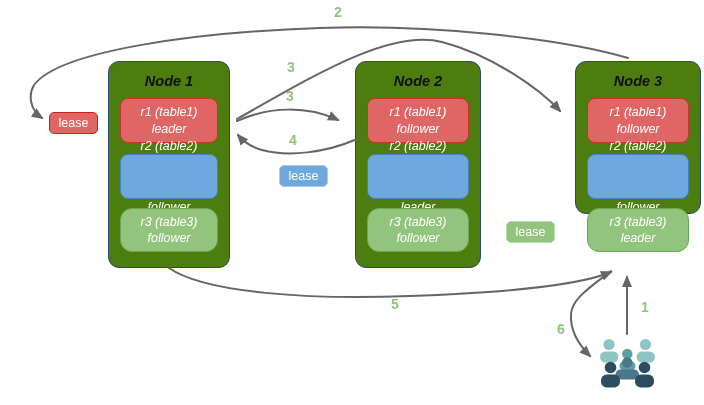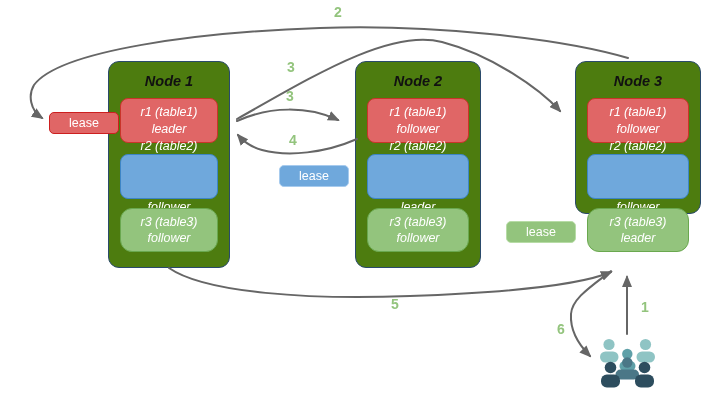--- a/index.html
+++ b/index.html
@@ -24,21 +24,21 @@
   .replica.red{background:#e06666; border:1.6px solid #c9342a;}
   .replica.blue{background:#6fa8dc; border:1.6px solid #3d85c6;}
   .replica.green{background:#93c47d; border:1.6px solid #6aa84f;}
   .r1{top:36px; height:45px;}
   .r2{top:92px; height:45px;gap:44px;}
   .r3{top:146px; height:44px;border-radius:12px;}
   .node1{left:108px; top:61px; width:122px; height:207px;}
   .node2{left:336px; top:61px; width:126px; height:207px;margin-left:19px;}
   .node3{left:567px; top:61px; width:126px; height:153px;margin-left:8px;}
   .lease{
-    position:absolute; width:70px; height:22px; border-radius:5px; color:#fff;
+    position:absolute; width:49px; height:22px; border-radius:5px; color:#fff;
     font-size:12.5px; display:flex; align-items:center; justify-content:center;
     box-sizing:border-box;
   }
   .lease.red{left:49px; top:112px; background:#e06666; border:1.6px solid #cc1f1f;}
   .lease.blue{left:279px; top:165px; background:#6fa8dc; border:1.6px solid #a7cbee;}
   .lease.green{left:506px; top:221px; background:#93c47d; border:1.6px solid #b7dca6;}
   .step{
     position:absolute; font-weight:bold; font-size:14px; color:#93c47d;
     width:16px; text-align:center;
   }

